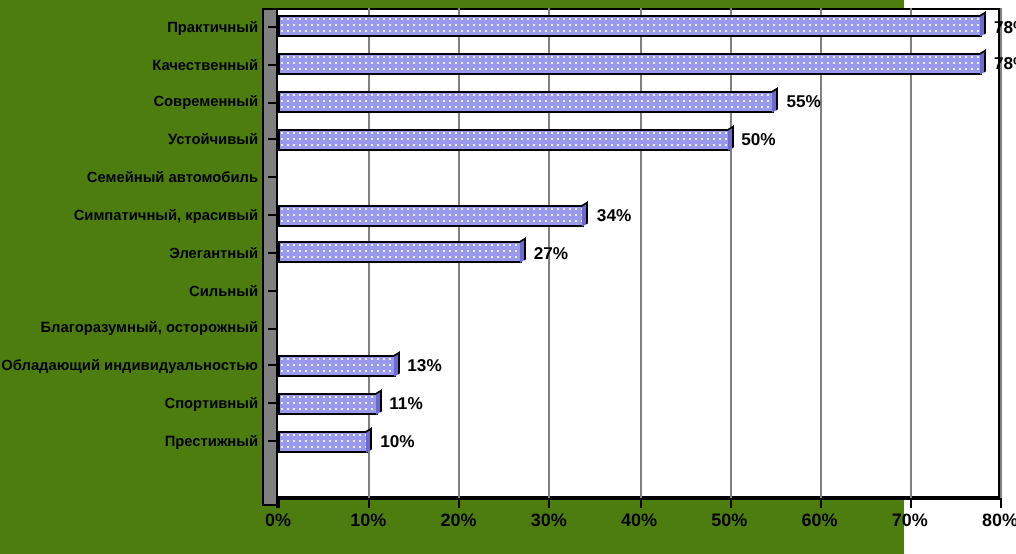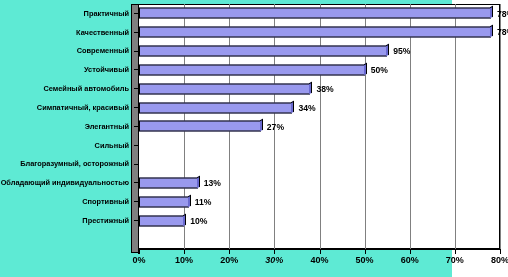--- a/index.html
+++ b/index.html
@@ -4,21 +4,21 @@
 <style>
   html,body{margin:0;padding:0;background:#ffffff;}
   body{
     width:508px;height:277px;
     font-family:"Liberation Sans","DejaVu Sans",sans-serif;
     overflow:hidden;
   }
   #chart{
     position:relative;
     width:452px;height:277px;
-    background:#5eead4;
+    background:#4d7c0f;
   }
 
   
   .plot-area{
     position:absolute;
     left:139px; top:4px;
     width:361px; height:245px;
     background:#ffffff;
     border:1px solid #000000;
     border-left:none;
@@ -176,38 +176,34 @@
         <div class="bar-wrap">
           <div class="bar" style="width: 351.975px;"></div>
           <div class="val-label">78%</div>
         </div>
       </div>
       <div class="row">
         <div class="cat-label">Современный</div>
         <div class="tick"></div>
         <div class="bar-wrap">
           <div class="bar" style="width: 248.188px;"></div>
-          <div class="val-label">95%</div>
+          <div class="val-label">55%</div>
         </div>
       </div>
       <div class="row">
         <div class="cat-label">Устойчивый</div>
         <div class="tick"></div>
         <div class="bar-wrap">
           <div class="bar" style="width: 225.625px;"></div>
           <div class="val-label">50%</div>
         </div>
       </div>
       <div class="row">
         <div class="cat-label">Семейный автомобиль</div>
         <div class="tick"></div>
-        <div class="bar-wrap">
-          <div class="bar" style="width: 171.475px;"></div>
-          <div class="val-label">38%</div>
-        </div>
       </div>
       <div class="row">
         <div class="cat-label">Симпатичный, красивый</div>
         <div class="tick"></div>
         <div class="bar-wrap">
           <div class="bar" style="width: 153.425px;"></div>
           <div class="val-label">34%</div>
         </div>
       </div>
       <div class="row">
@@ -254,21 +250,21 @@
 
   <div class="xaxis-line"></div>
   <div id="xaxis">
       <div class="xtick" style="left: 139px;"></div>
       <div class="xlabel" style="left: 139px;">0%</div>
       <div class="xtick" style="left: 184.125px;"></div>
       <div class="xlabel" style="left: 184.125px;">10%</div>
       <div class="xtick" style="left: 229.25px;"></div>
       <div class="xlabel" style="left: 229.25px;">20%</div>
       <div class="xtick" style="left: 274.375px;"></div>
-      <div class="xlabel" style="left: 274.375px; font-style: italic;">30%</div>
+      <div class="xlabel" style="left: 274.375px;">30%</div>
       <div class="xtick" style="left: 319.5px;"></div>
       <div class="xlabel" style="left: 319.5px;">40%</div>
       <div class="xtick" style="left: 364.625px;"></div>
       <div class="xlabel" style="left: 364.625px;">50%</div>
       <div class="xtick" style="left: 409.75px;"></div>
       <div class="xlabel" style="left: 409.75px;">60%</div>
       <div class="xtick" style="left: 454.875px;"></div>
       <div class="xlabel" style="left: 454.875px;">70%</div>
       <div class="xtick" style="left: 500px;"></div>
       <div class="xlabel" style="left: 500px;">80%</div>

